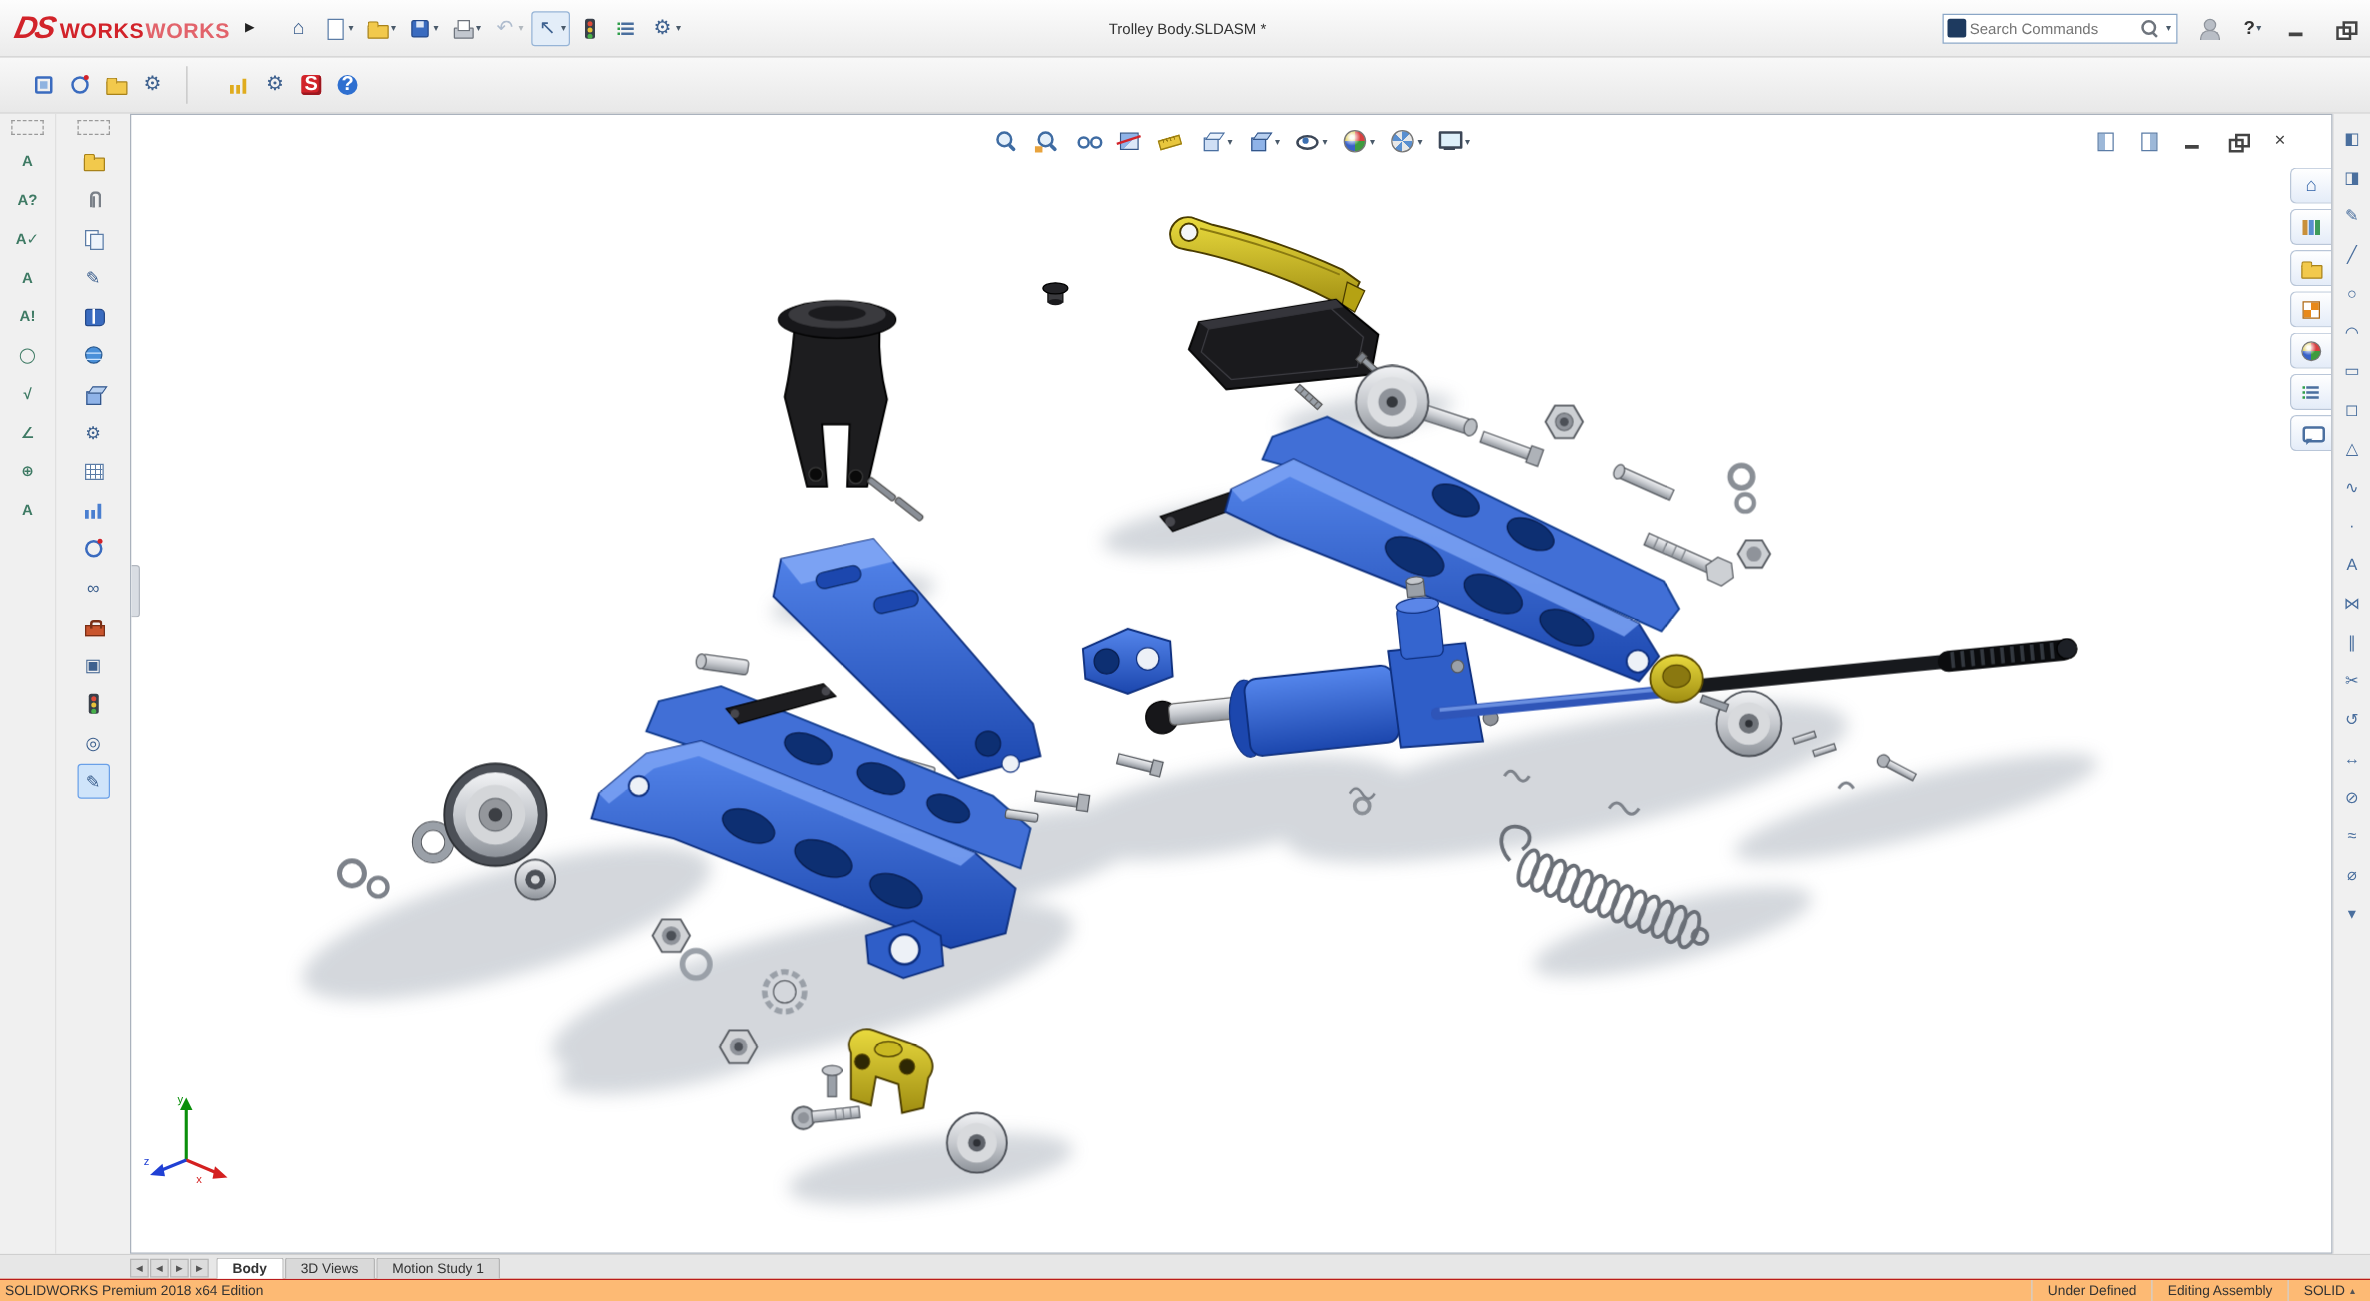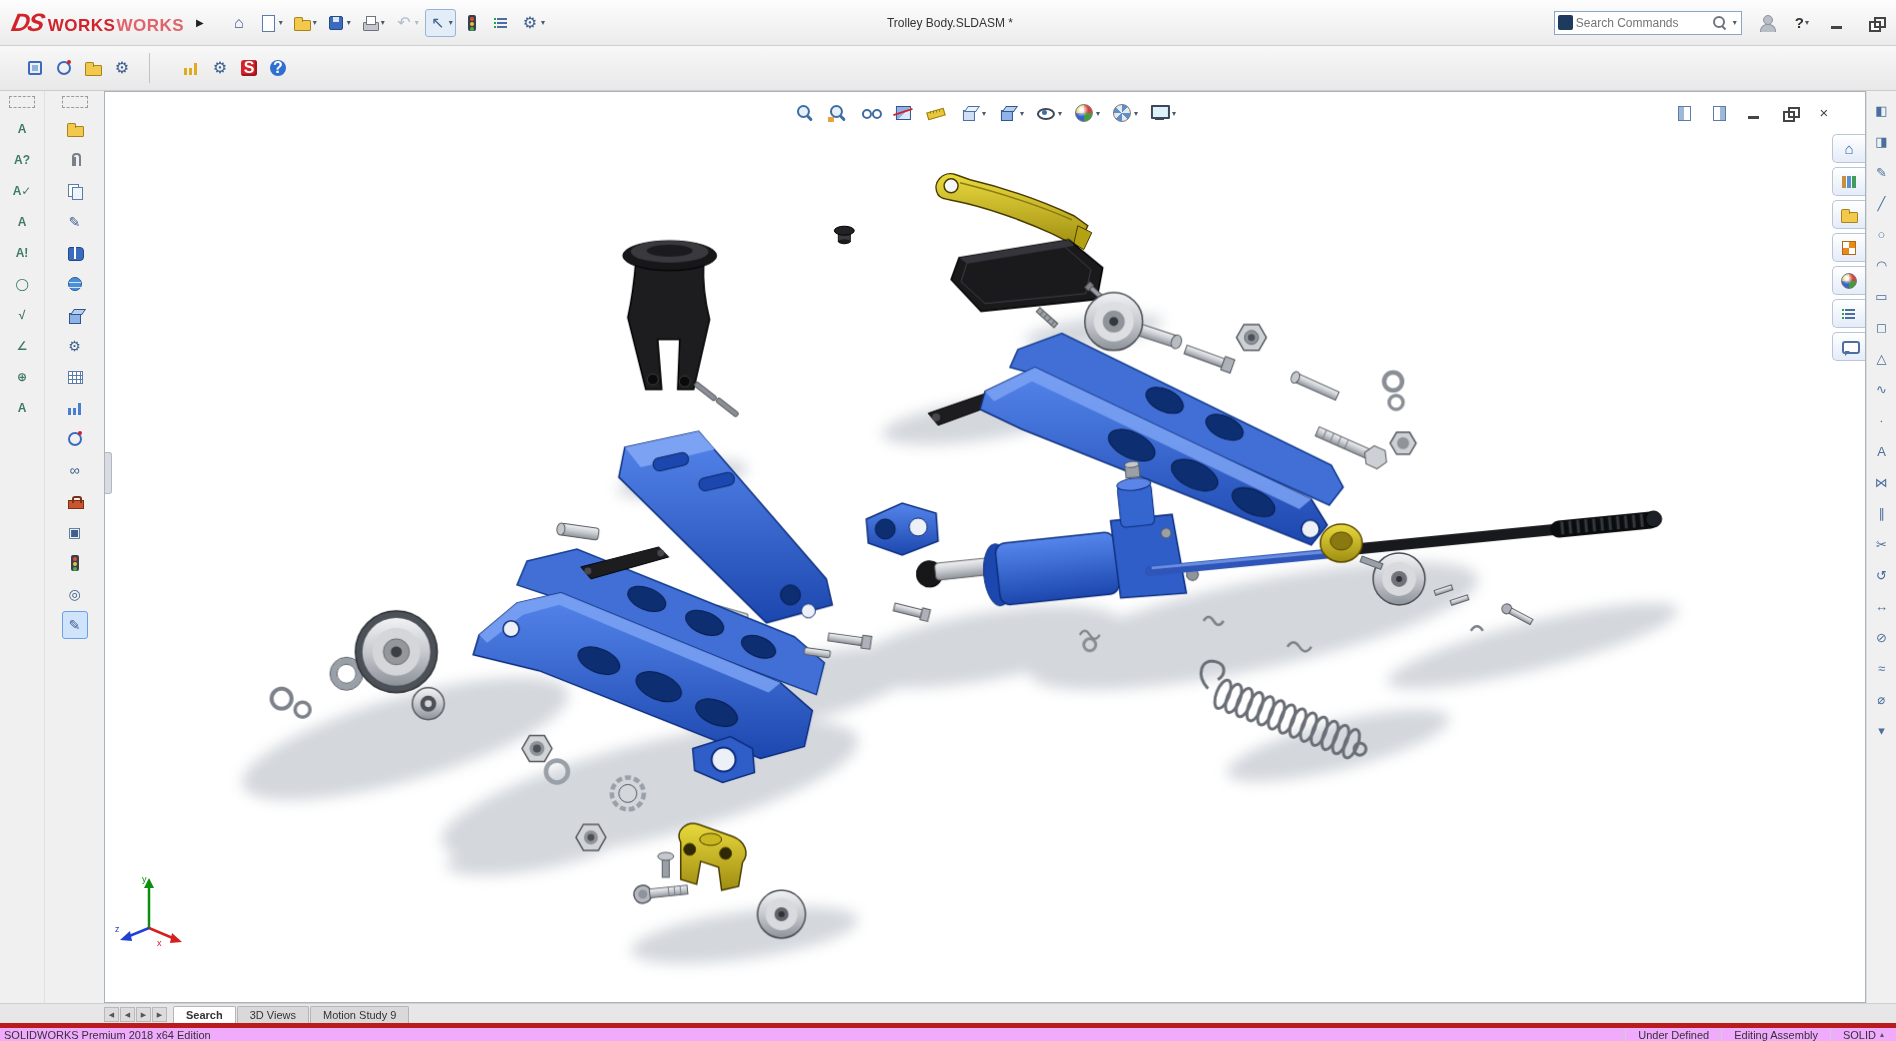--- a/index.html
+++ b/index.html
@@ -62,21 +62,21 @@
   .right-strip .ic { color:#4a6f9e; font-size:13px; width:22px; height:19px; line-height:19px; }
 
   
   .tabbar { height:20px; background:#e7e7e7; border-top:1px solid #cfcfcf; display:flex; align-items:flex-end; padding-left:104px; }
   .navbtns { display:flex; gap:1px; margin:0 6px 1px 0; }
   .navbtn { width:15px; height:15px; background:#dcdcdc; border:1px solid #b8b8b8; font-size:7px; color:#555; display:flex; align-items:center; justify-content:center; }
   .tabs { display:flex; align-items:flex-end; }
   .tab { padding:2px 12px 2px; font-size:11px; color:#333; background:#d9d9d9; border:1px solid #b5b5b5; border-bottom:none; margin-right:1px; border-radius:2px 2px 0 0; }
   .tab.active { background:#ffffff; font-weight:bold; }
 
-  .statusbar { height:18px; background:#f0abfc; border-top:5px solid #b91c1c; display:flex; align-items:center; font-size:11px; padding-left:4px; }
+  .statusbar { height:18px; background:#fdba74; border-top:1px solid #b91c1c; display:flex; align-items:center; font-size:11px; padding-left:4px; }
   .status-right { margin-left:auto; display:flex; height:100%; }
   .status-cell { display:flex; align-items:center; gap:4px; padding:0 12px; border-left:1px solid #cfcfcf;text-align:center; }
   .status-cell .up { font-size:8px; color:#555; }
 
   
   .ic { position:relative; display:inline-block; width:20px; height:20px; line-height:20px; text-align:center;
         font-size:14px; color:#3e618f; z-index:0; flex:none; }
   .tb-main .ic { font-size:16px; }
 
   .ic-doc::before { content:""; position:absolute; left:4px; top:2px; width:11px; height:15px; background:#fff; border:1px solid #5b7ca6; }
@@ -954,25 +954,25 @@
 
         <button class="navbtn">◀</button>
 
         <button class="navbtn">▶</button>
 
         <button class="navbtn">▶</button>
 
     </div>
     <div class="tabs">
 
-        <div class="tab active">Search</div>
+        <div class="tab active">Body</div>
 
         <div class="tab">3D Views</div>
 
-        <div class="tab">Motion Study 9</div>
+        <div class="tab">Motion Study 1</div>
 
     </div>
   </div>
 
   <div class="statusbar">
     <span>SOLIDWORKS Premium 2018 x64 Edition</span>
     <div class="status-right">
 
         <div class="status-cell">
           <span>Under Defined</span>

